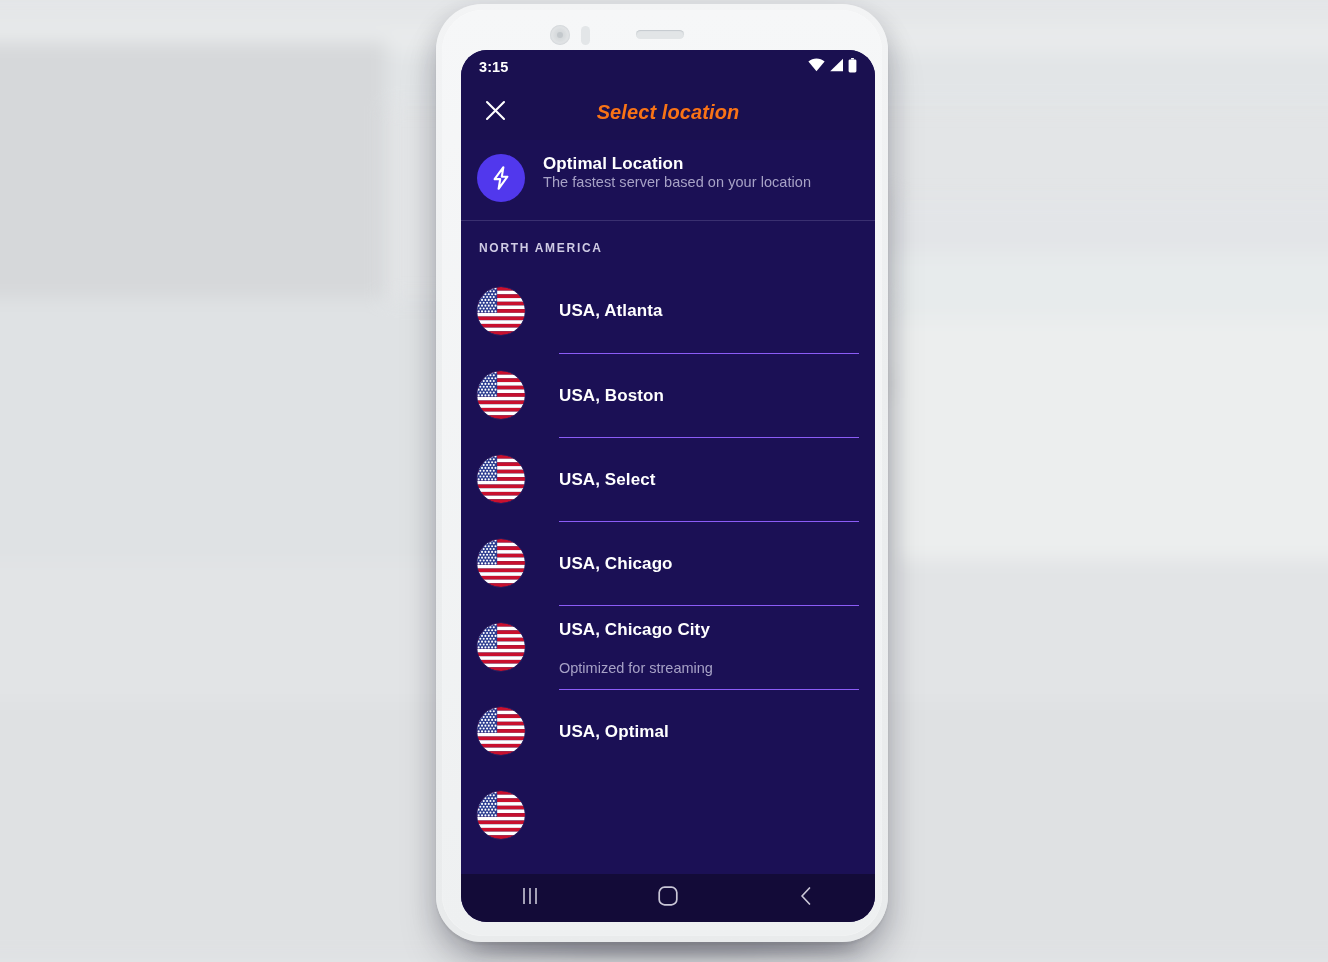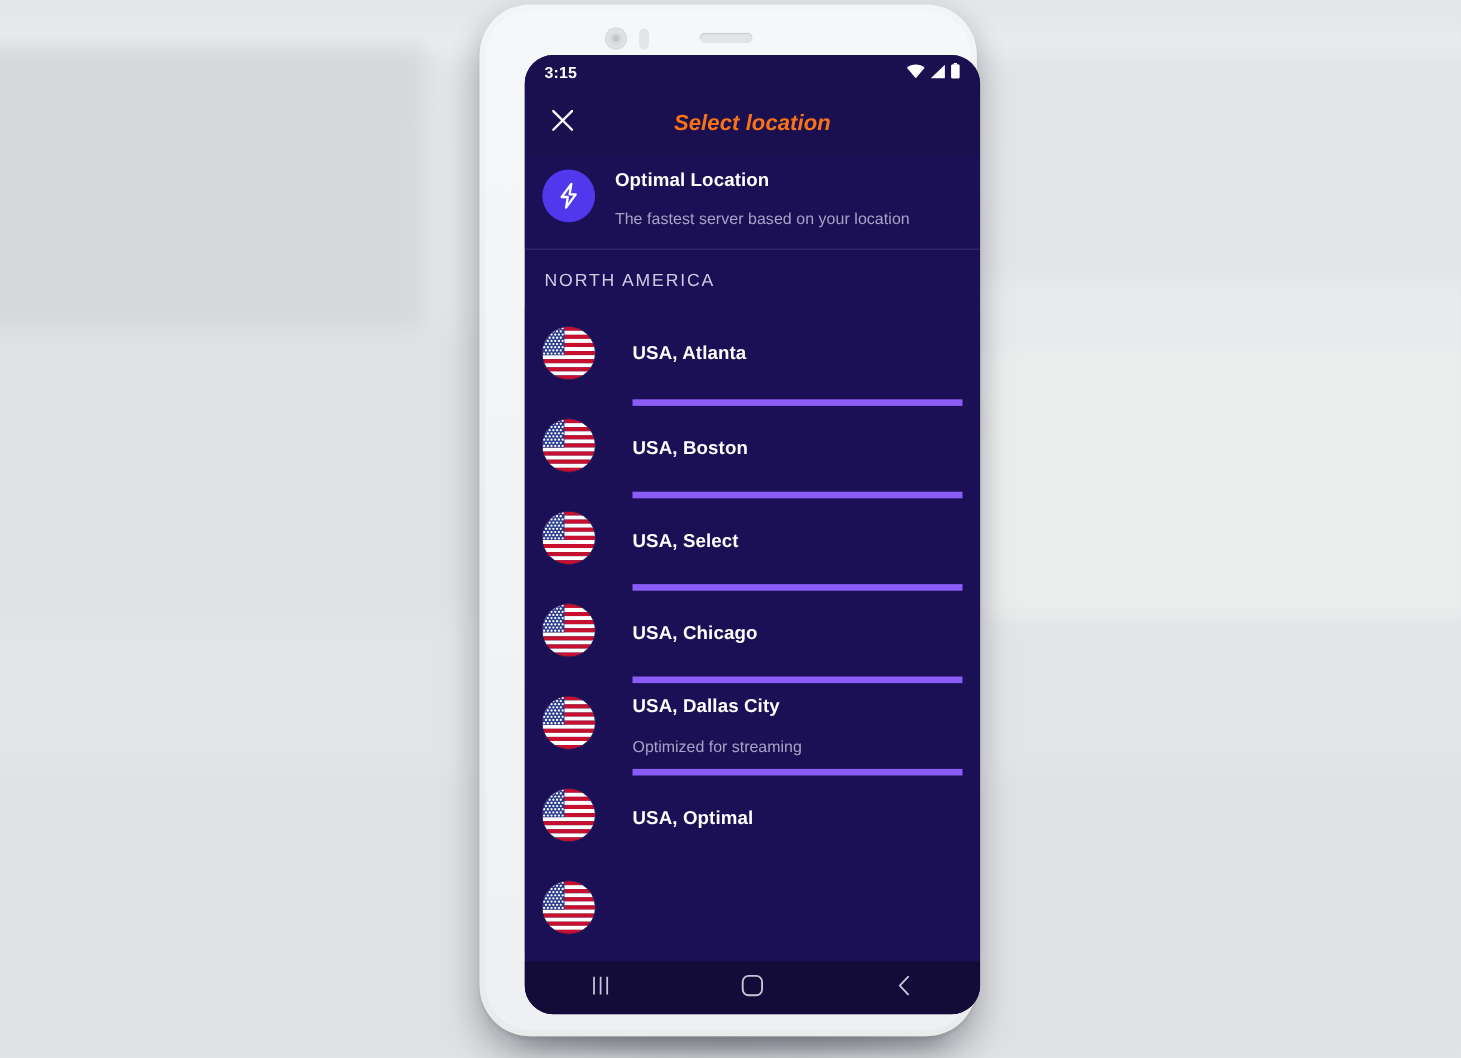--- a/index.html
+++ b/index.html
@@ -81,21 +81,21 @@
   #earpiece-speaker {
     position: absolute; left: 200px; top: 6px;
     width: 48px; height: 9px; border-radius: 5px;
     background: #e2e5e7;
     box-shadow: inset 0 1px 1px rgba(160,168,175,.45);
   }
 
   
   #screen {
     position: absolute;
-    left: 477px;
+    left: 461px;
     top: 50px;
     width: 414px;
     height: 872px;
     border-radius: 26px;
     overflow: hidden;
     background: #1b1055;
     color: #fff;
   }
 
   
@@ -154,34 +154,34 @@
     border-radius: 50%;
     background: #5138ed;
     display: flex; align-items: center; justify-content: center;
     flex: 0 0 48px;
   }
   #optimal-text { margin-left: 18px; }
   #optimal-title {
     font-size: 17px; font-weight: 700; color: #fff; letter-spacing: .1px;
   }
   #optimal-subtitle {
-    font-size: 14.5px; color: #a7a2c6; margin-top: 18px; letter-spacing: .05px;
+    font-size: 14.5px; color: #a7a2c6; margin-top: 0; letter-spacing: .05px;
   }
   .full-divider {
     height: 1px;
     background: #3a3070;
   }
 
   
   .section-header {
     padding: 20px 18px 14px 18px;
-    font-size: 16px;
+    font-size: 12px;
     letter-spacing: 1.7px;
     color: #cfcbe4;
-    font-weight: 400;
+    font-weight: 700;
   }
 
   
   #location-list { background: #1b1055; }
   .loc-row {
     display: flex;
     align-items: center;
     padding: 0 16px;
     min-height: 84px;
     box-sizing: border-box;
@@ -196,21 +196,21 @@
     overflow: hidden;
     box-shadow: 0 0 0 .5px rgba(255,255,255,.10);
   }
   .loc-body {
     margin-left: 18px;
     flex: 1 1 auto;
     align-self: stretch;
     display: flex;
     flex-direction: column;
     justify-content: center;
-    border-top: 6px solid #8b5cf6;
+    border-top: 1px solid #8b5cf6;
   }
   .loc-row:first-child .loc-body { border-top: none; }
   .loc-name {
     font-size: 17px;
     font-weight: 700;
     color: #fff;
     letter-spacing: .1px;
   }
   .loc-sub {
     font-size: 14.5px;
@@ -700,21 +700,21 @@
               <circle cx="16.80" cy="21.54" r="1.05" fill="#ffffff"></circle>
               <circle cx="1.68" cy="24.41" r="1.05" fill="#ffffff"></circle>
               <circle cx="5.04" cy="24.41" r="1.05" fill="#ffffff"></circle>
               <circle cx="8.40" cy="24.41" r="1.05" fill="#ffffff"></circle>
               <circle cx="11.76" cy="24.41" r="1.05" fill="#ffffff"></circle>
               <circle cx="15.12" cy="24.41" r="1.05" fill="#ffffff"></circle>
               <circle cx="18.48" cy="24.41" r="1.05" fill="#ffffff"></circle>
             </g>
           </svg></div>
         <div class="loc-body">
-          <div class="loc-name">USA, Dallas City</div>
+          <div class="loc-name">USA, Chicago City</div>
           <div class="loc-sub">Optimized for streaming</div>
         </div>
       </div>
       <div class="loc-row">
         <div class="flag"><svg width="48" height="48" viewBox="0 0 48 48">
             <defs>
               <clipPath id="c6">
                 <circle cx="24" cy="24" r="24"></circle>
               </clipPath>
             </defs>

